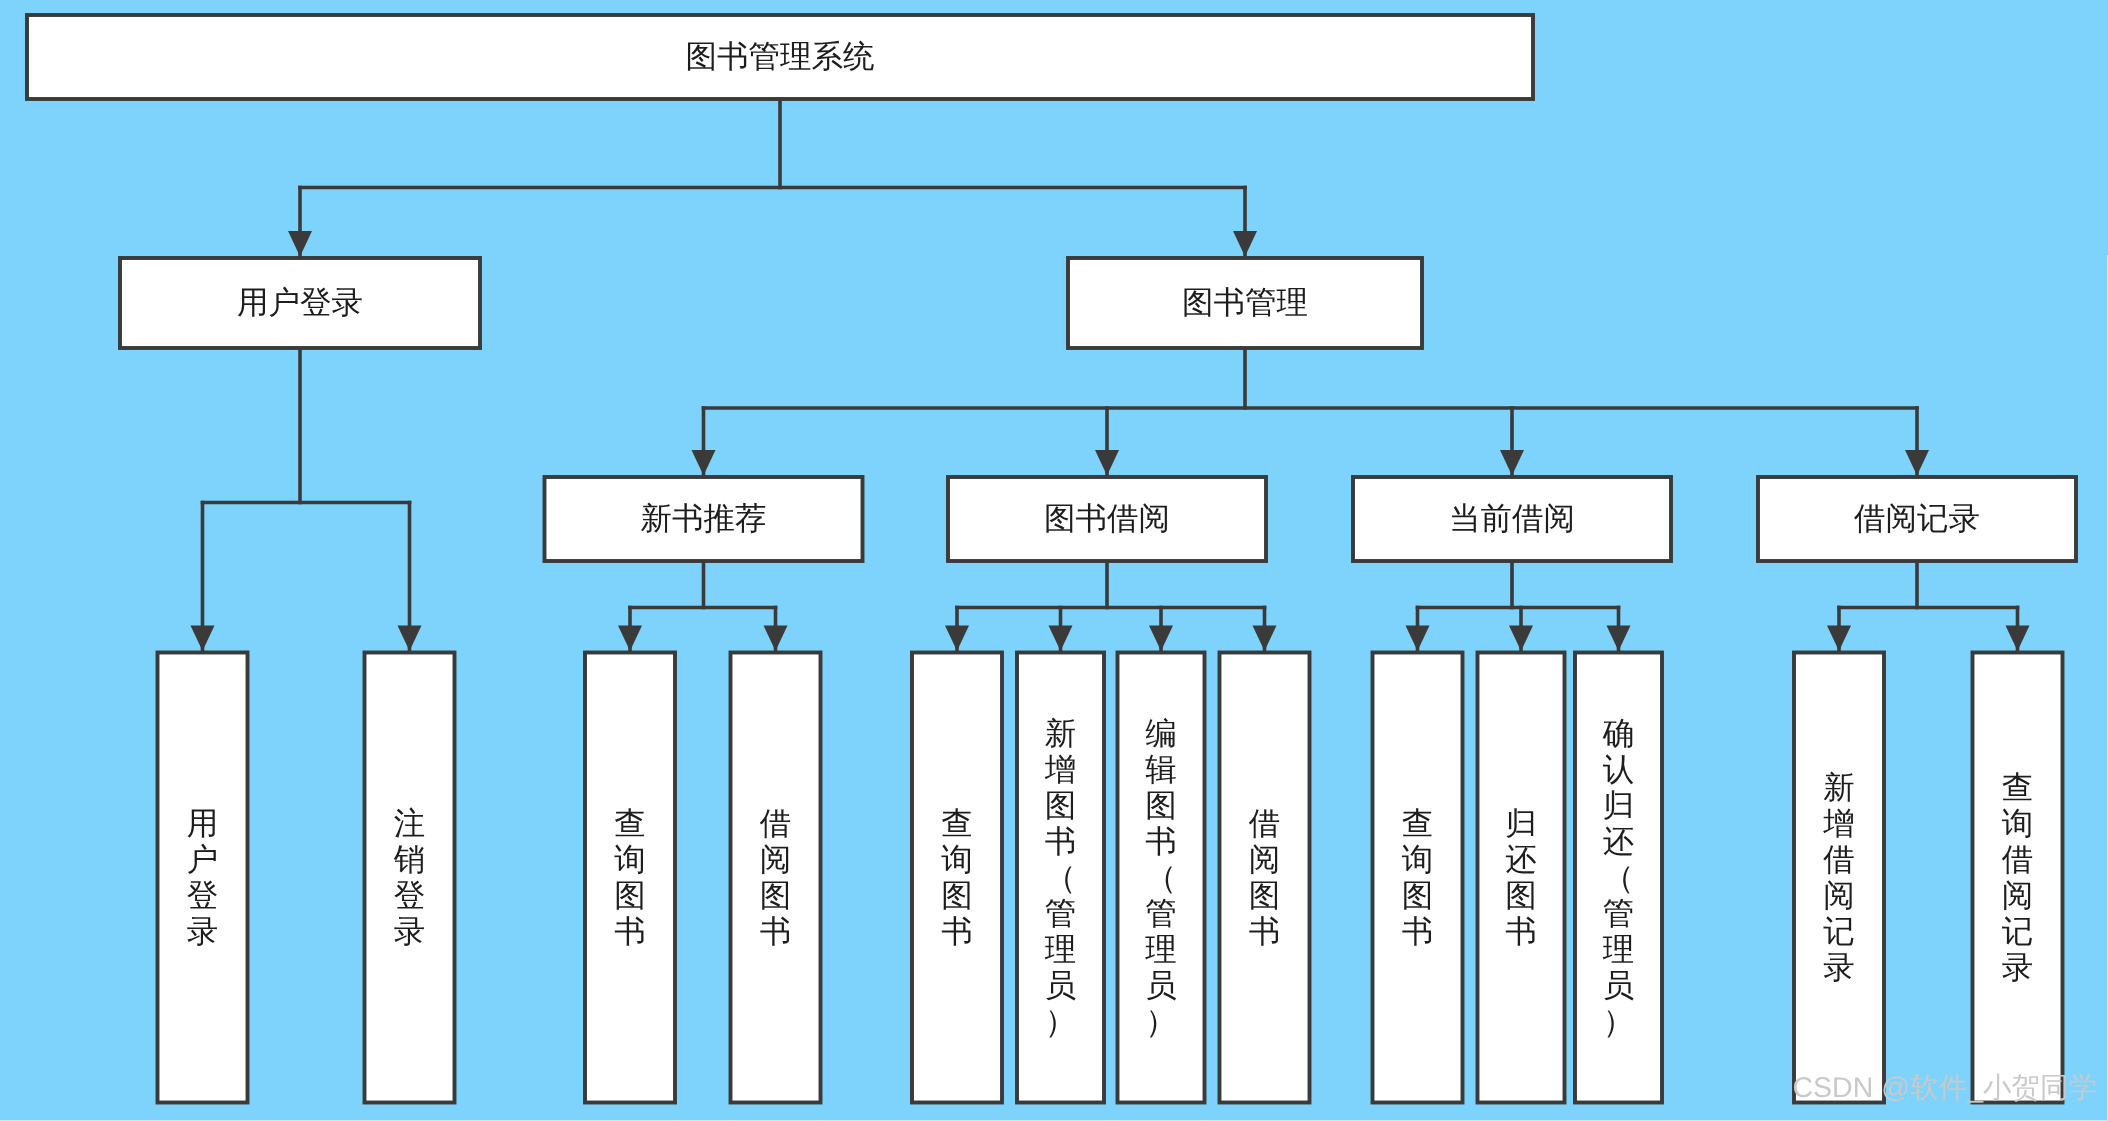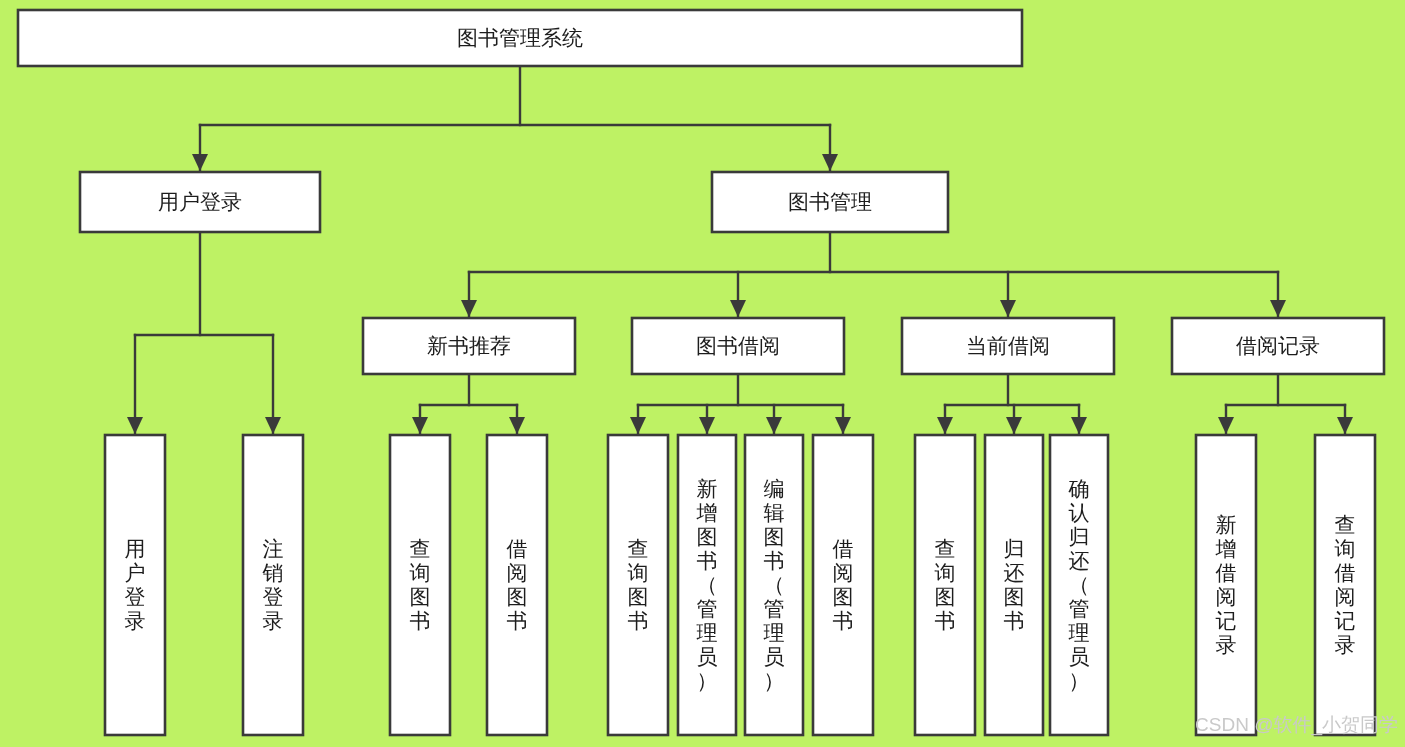--- a/index.html
+++ b/index.html
@@ -10,21 +10,21 @@
   body {
     width: 1405px;
     height: 747px;
     font-family: "Liberation Sans", "DejaVu Sans", sans-serif;
     overflow: hidden;
   }
   #diagram-root {
     position: relative;
     width: 1405px;
     height: 747px;
-    background: #bef264;
+    background: #7dd3fc;
   }
   svg#chart-svg {
     position: absolute;
     top: 0;
     left: 0;
     width: 1405px;
     height: 747px;
     display: block;
   }
   .node-box {

